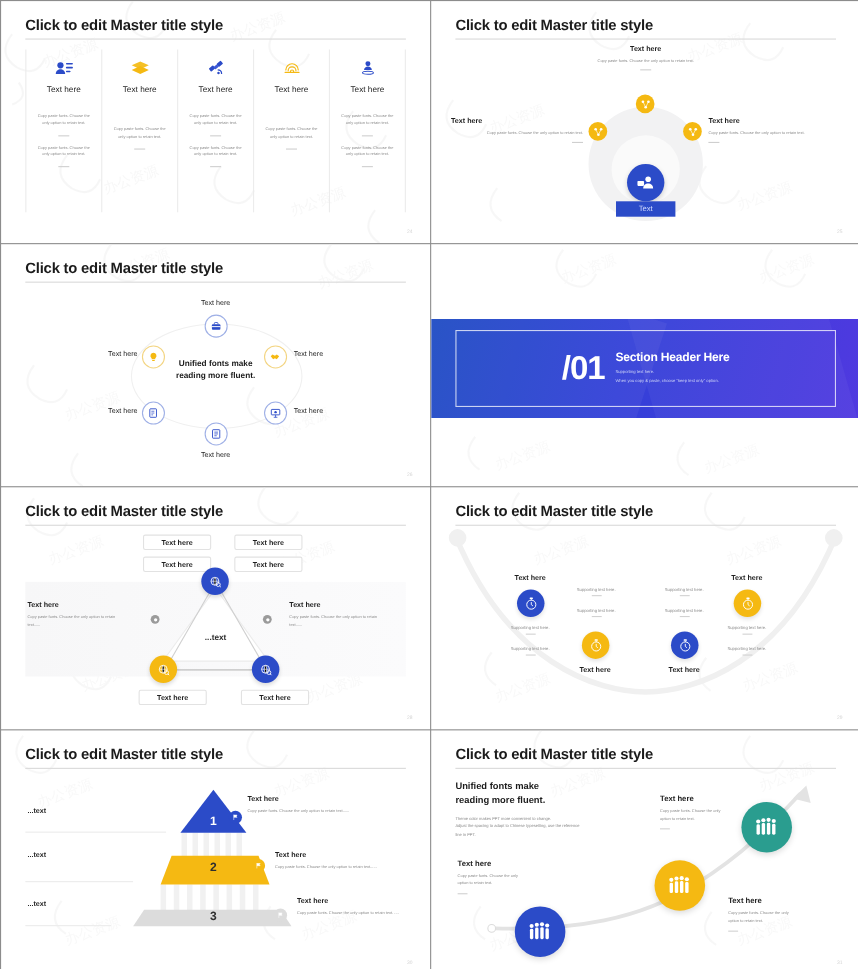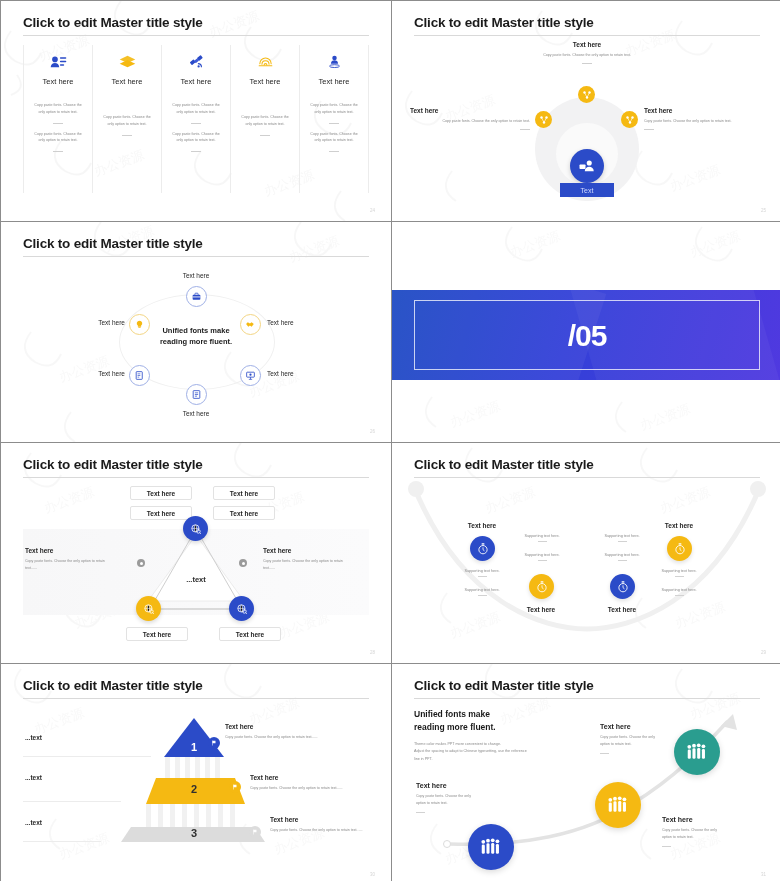--- a/index.html
+++ b/index.html
@@ -485,21 +485,26 @@
         <text x="120" y="35" transform="rotate(-20 120 35)">办公资源</text>
         <text x="300" y="35" transform="rotate(-20 300 35)">办公资源</text>
         <text x="60" y="205" transform="rotate(-20 60 205)">办公资源</text>
         <text x="250" y="208" transform="rotate(-20 250 208)">办公资源</text>
       </g>
     </svg>
 
     <div class="s4-band">
       <div class="s4-frame"></div>
       <div class="s4-inner">
-        <div class="s4-num">/05</div>
+        <div class="s4-num">/01</div>
+        <div class="s4-txt">
+          <div class="h">Section Header Here</div>
+          <div class="p">Supporting text here.</div>
+          <div class="p" style="margin-top:0;">When you copy &amp; paste, choose "keep text only" option.</div>
+        </div>
       </div>
     </div>
     <div class="pageno"></div>
   </div>
 
   <div class="slide">
     <svg class="wm" viewBox="0 0 390 220">
       <g fill="none" stroke="#f0f0f0" stroke-width="2">
         <path d="M30 10 q-14 18 4 30 q18 10 26 -8"></path>
         <path d="M240 0 q-14 18 4 30 q18 10 26 -8"></path>

